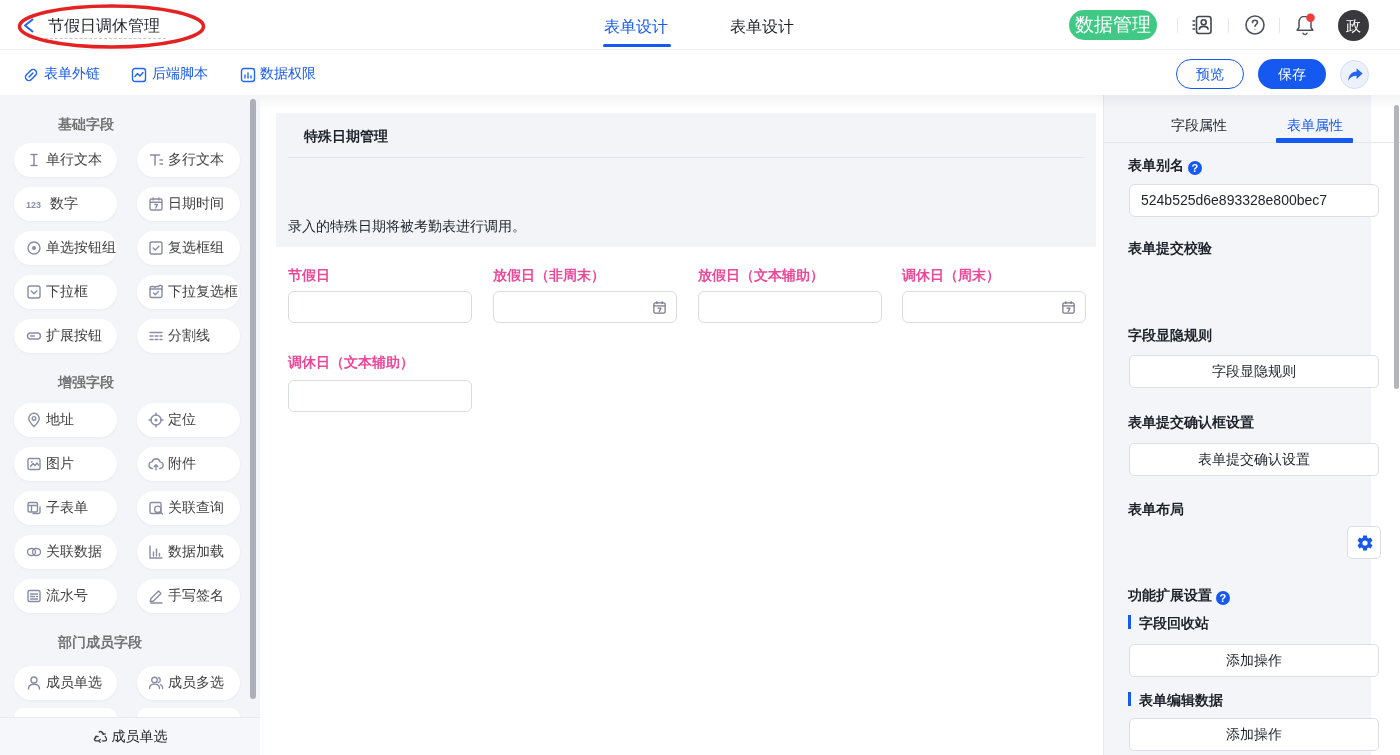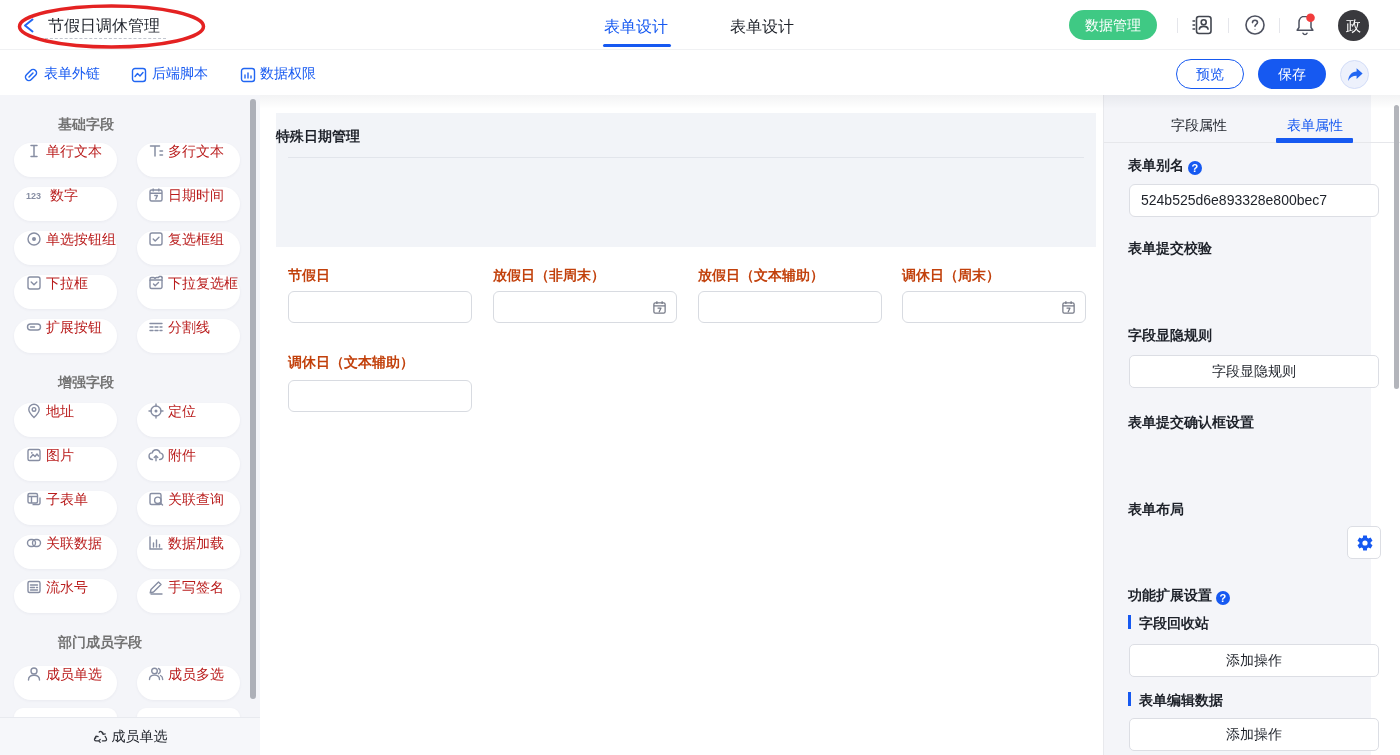--- a/index.html
+++ b/index.html
@@ -9,48 +9,48 @@
 
 
 #topbar { position:absolute; left:0; top:0; width:1400px; height:50px; background:#fff; border-bottom:1px solid #f0f1f3; z-index:5; }
 #title { position:absolute; left:48px; top:16px; font-size:16px; color:#1d2129; }
 #title-dash { position:absolute; left:45px; top:38px; width:121px; border-bottom:1px dashed #c3c7cf; }
 .tab { position:absolute; top:17px; font-size:16px; }
 #tab1 { left:604px; color:#1659f1; }
 #tab2 { left:730px; color:#1d2129; }
 #tab1-line { position:absolute; left:603px; top:44px; width:68px; height:3px; background:#1659f1; border-radius:2px; }
 .hsep { position:absolute; top:18px; width:1px; height:15px; background:#e5e6eb; }
-#btn-data { position:absolute; left:1069px; top:10px; width:88px; height:30px; background:#3fc984; border-radius:15px; color:#fff; font-size:14px; text-align:center; line-height:30px; }
+#btn-data { position:absolute; left:1069px; top:10px; width:88px; height:30px; background:#3fc984; border-radius:15px; color:#fff; font-size:19px; text-align:center; line-height:30px; }
 #avatar { position:absolute; left:1338px; top:10px; width:31px; height:31px; border-radius:50%; background:#39393d; color:#fff; font-size:15px; text-align:center; line-height:31px; }
 
 
 #toolbar { position:absolute; left:0; top:51px; width:1400px; height:44px; background:#fff; z-index:4; }
 .tool-link { position:absolute; top:14px; font-size:14px; color:#1659f1; }
 #btn-preview { position:absolute; left:1176px; top:8px; width:68px; height:30px; border:1px solid #1659f1; border-radius:15px; color:#1659f1; font-size:14px; text-align:center; line-height:28px; background:#fff; }
 #btn-save { position:absolute; left:1258px; top:8px; width:68px; height:30px; background:#1659f1; border-radius:15px; color:#fff; font-size:14px; text-align:center; line-height:30px; }
 #btn-share { position:absolute; left:1340px; top:9px; width:29px; height:29px; background:#edf1fc; border:1px solid #d3ddf8; border-radius:50%; }
 
 #shadowline { position:absolute; left:260px; top:95px; width:1140px; height:14px; background:linear-gradient(rgba(10,20,40,0.05), rgba(10,20,40,0)); z-index:3; }
 
 
 #sidebar { position:absolute; left:0; top:95px; width:260px; height:660px; background:#f4f5f9; }
 .sec-title { position:absolute; left:14px; font-size:14px; font-weight:bold; color:#737373;margin-left:44px; }
-.pill { position:absolute; width:103px; height:34px; background:#fff; border-radius:17px; box-shadow:0 1px 3px rgba(30,40,80,0.05); font-size:14px; color:#b91c1c; display:flex; white-space:nowrap; }
+.pill { position:absolute; width:103px; height:34px; background:#fff; border-radius:17px; box-shadow:0 1px 3px rgba(30,40,80,0.05); font-size:14px; color:#404040; display:flex; align-items:center; white-space:nowrap; }
 .pill svg { margin-left:12px; margin-right:4px; flex:none; }
 .pill.c2 svg { margin-left:11px; }
 #sb-scroll { position:absolute; left:250px; top:4px; width:6px; height:600px; background:#adb0b8; border-radius:3px; }
 #recycle { position:absolute; left:0; top:622px; width:260px; height:38px; background:#f6f7fa; border-top:1px solid #e8eaef; font-size:14px; color:#1d2129; display:flex; align-items:center; justify-content:center; gap:4px; }
 
 
 #canvas { position:absolute; left:260px; top:95px; width:843px; height:660px; background:#fff; }
 #form-head { position:absolute; left:16px; top:18px; width:820px; height:134px; background:#f2f4f8; }
-#form-head h3 { position:absolute; left:0; top:15px; font-size:14px; color:#1d2129; }
+#form-head h3 { position:absolute; left:28px; top:15px; font-size:14px; color:#1d2129; }
 #form-head .divid { position:absolute; left:12px; top:44px; width:796px; border-bottom:1px solid #e2e5eb; }
 #form-head p { position:absolute; left:12px; font-size:14px; color:#1d2129; }
-.flabel { position:absolute; font-size:14px; font-weight:bold; color:#c2410c; white-space:nowrap; }
+.flabel { position:absolute; font-size:14px; font-weight:bold; color:#ec4899; white-space:nowrap; }
 .finput { position:absolute; width:184px; height:32px; background:#fff; border:1px solid #d8dbe1; border-radius:6px; }
 .finput svg { position:absolute; right:9px; top:8px; }
 
 
 #panel { position:absolute; left:1103px; top:95px; width:268px; height:660px; background:#f4f5f9; border-left:1px solid #e8e9ed; }
 .ptab { position:absolute; top:22px; font-size:14px; }
 #pdivider { position:absolute; left:0; top:47px; width:297px; border-bottom:1px solid #e6e7eb; }
 #ptab2-line { position:absolute; left:172px; top:43px; width:77px; height:5px; background:#1659f1; border-radius:1px; }
 .plabel { position:absolute; left:24px; font-size:14px; font-weight:bold; color:#1d2129; white-space:nowrap; }
 .pbtn { position:absolute; left:25px; width:250px; height:33px; background:#fff; border:1px solid #dcdee4; border-radius:5px; font-size:14px; color:#1d2129; text-align:center; line-height:31px; }
@@ -228,20 +228,21 @@
         <path d="M6.2 2.1 c0.6-1.05 2-1.05 2.6 0 l1.35 2.35 M12.1 6.3 l1.25 2.2 c0.6 1.05-0.1 2.4-1.3 2.4 h-2.7 M5.6 10.9 H3 c-1.2 0-1.9-1.35-1.3-2.4 l1.35-2.35 M10.15 4.45 l-0.5-2.1 M10.15 4.45 l2.1-0.5 M3.05 6.15 l-0.4 2.1 M3.05 6.15 l2.1 0.55 M5.6 10.9 l1.6-1.45 M5.6 10.9 l1.6 1.45" stroke-linecap="round" stroke-linejoin="round"></path>
       </svg>
     <span>成员单选</span>
   </div>
 </div>
 
 <div id="canvas">
   <div id="form-head">
     <h3>特殊日期管理</h3>
     <div class="divid"></div>
+    <p style="top:105px">录入的特殊日期将被考勤表进行调用。</p>
   </div>
   <div class="flabel" style="left:28px;top:172px">节假日</div>
   <div class="finput" style="left:28px;top:196px"></div>
   <div class="flabel" style="left:233px;top:172px">放假日（非周末）</div>
   <div class="finput" style="left:233px;top:196px">
       <svg width="15" height="15" viewBox="0 0 16 16" fill="none" stroke="#777b88" stroke-width="1.35">
         <rect x="2" y="3" width="12" height="11" rx="1.5"></rect>
         <path d="M2 6.3 h12 M5.2 1.3 v3 M10.8 1.3 v3"></path>
         <path d="M6.4 8.6 h3.2 l-1.9 4" stroke-linecap="round" stroke-linejoin="round"></path>
       </svg>
@@ -268,20 +269,21 @@
 
   <div class="plabel" style="top:62px">表单别名 <span class="qmark">?</span></div>
   <div class="pbtn" style="top:89px;text-align:left;padding-left:11px;line-height:31px;border-radius:6px">524b525d6e893328e800bec7</div>
 
   <div class="plabel" style="top:145px">表单提交校验</div>
 
   <div class="plabel" style="top:232px">字段显隐规则</div>
   <div class="pbtn" style="top:260px">字段显隐规则</div>
 
   <div class="plabel" style="top:319px">表单提交确认框设置</div>
+  <div class="pbtn" style="top:348px">表单提交确认设置</div>
 
   <div class="plabel" style="top:406px">表单布局</div>
   <div class="pbtn" style="top:431px;left:243px;width:34px">
     <svg style="position:absolute;left:9px;top:8px" width="16" height="16" viewBox="0 0 16 16">
         <path fill="#1659f1" fill-rule="evenodd" d="M6.11 0.43 L9.89 0.43 L10.14 2.72 L11.51 3.51 L13.61 2.58 L15.5 5.85 L13.64 7.21 L13.64 8.79 L15.5 10.15 L13.61 13.42 L11.51 12.49 L10.14 13.28 L9.89 15.57 L6.11 15.57 L5.86 13.28 L4.49 12.49 L2.39 13.42 L0.5 10.15 L2.36 8.79 L2.36 7.21 L0.5 5.85 L2.39 2.58 L4.49 3.51 L5.86 2.72 Z M8 10.6 a2.6 2.6 0 1 0 0-5.2 a2.6 2.6 0 0 0 0 5.2 Z"></path>
       </svg>
   </div>
 
   <div class="plabel" style="top:492px">功能扩展设置 <span class="qmark">?</span></div>
   <div class="bluebar" style="top:520px"></div>

